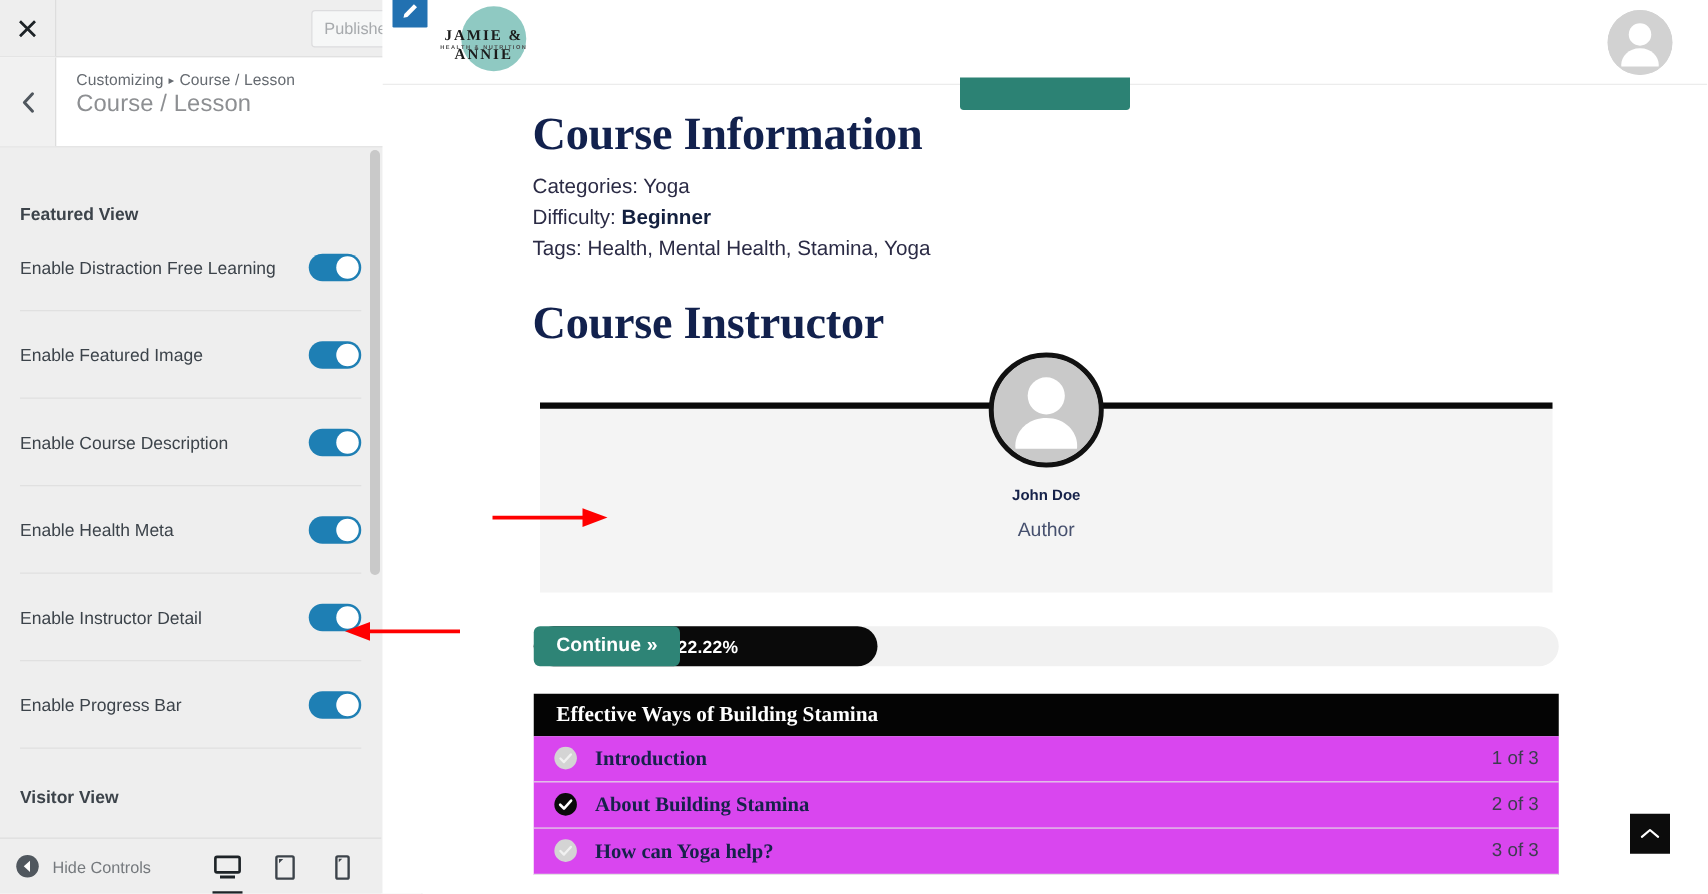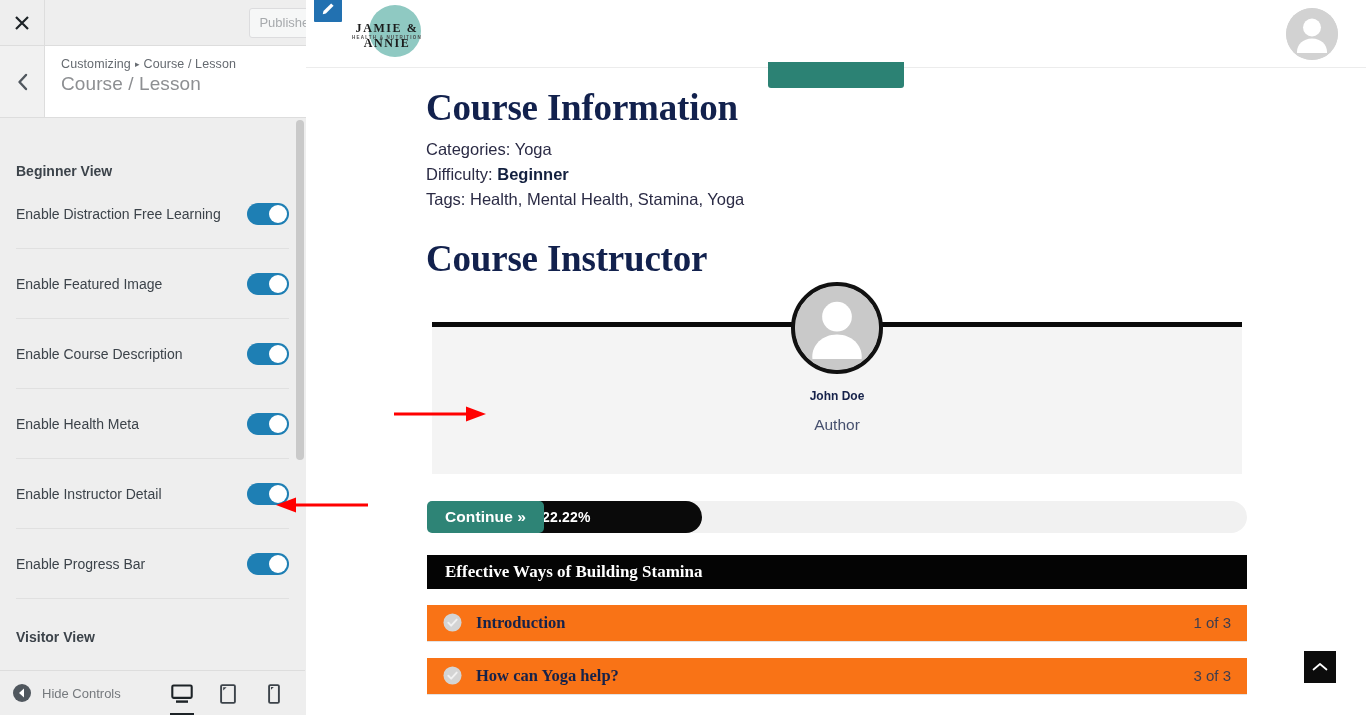--- a/index.html
+++ b/index.html
@@ -272,26 +272,25 @@
     height: 34px;
     background: #040404;
     color: #ffffff;
     display: flex; align-items: center;
     padding-left: 18px;
     font-family: "Liberation Serif", serif;
     font-weight: 700; font-size: 17px;
   }
   .lesson-row {
     height: 37px;
-    background: #f97316;
+    background: #d946ef;
     border-bottom: 1px solid #e3e3e3;
     display: flex; align-items: center;
     padding: 0 16px 0 16px;
     cursor: pointer;
-    margin-top: 16px;
   }
   .lesson-check { width: 33px; flex: 0 0 auto; display:flex; align-items:center; }
   .lesson-title {
     flex: 1 1 auto;
     font-family: "Liberation Serif", serif;
     font-weight: 700; font-size: 16.5px; color: #16224a;
   }
   .lesson-count {
     flex: 0 0 auto;
     font-size: 15px; color: #3d3d4f;
@@ -335,21 +334,21 @@
       <div class="cz-titles">
         <div class="cz-breadcrumb">
           <span>Customizing</span><span class="sep">▸</span><span>Course / Lesson</span>
         </div>
         <div class="cz-panel-title">Course / Lesson</div>
       </div>
     </div>
 
     <div class="cz-body">
 
-      <div class="cz-section-title">Beginner View</div>
+      <div class="cz-section-title">Featured View</div>
 
       <div class="cz-row">
         <span class="cz-row-label">Enable Distraction Free Learning</span>
         <span class="toggle">
           <span class="knob"></span>
         </span>
       </div>
 
       <div class="cz-row">
         <span class="cz-row-label">Enable Featured Image</span>
@@ -495,20 +494,30 @@
           <span class="lesson-check">
             <svg width="19" height="19" viewBox="0 0 20 20" aria-hidden="true">
               <circle cx="10" cy="10" r="9.5" fill="#d4d4d4"></circle>
               <path d="M5.6 10.3 L8.6 13.3 L14.4 6.9" stroke="#f1f1f1" stroke-width="2" fill="none" stroke-linecap="round" stroke-linejoin="round"></path>
             </svg>
           </span>
           <span class="lesson-title">Introduction</span>
           <span class="lesson-count">1 of 3</span>
         </div>
 
+        <div class="lesson-row">
+          <span class="lesson-check">
+            <svg width="19" height="19" viewBox="0 0 20 20" aria-hidden="true">
+              <circle cx="10" cy="10" r="9.5" fill="#0a0a0a"></circle>
+              <path d="M5.4 10.3 L8.6 13.5 L14.6 6.8" stroke="#ffffff" stroke-width="2.2" fill="none" stroke-linecap="round" stroke-linejoin="round"></path>
+            </svg>
+          </span>
+          <span class="lesson-title">About Building  Stamina</span>
+          <span class="lesson-count">2 of 3</span>
+        </div>
 
         <div class="lesson-row">
           <span class="lesson-check">
             <svg width="19" height="19" viewBox="0 0 20 20" aria-hidden="true">
               <circle cx="10" cy="10" r="9.5" fill="#d4d4d4"></circle>
               <path d="M5.6 10.3 L8.6 13.3 L14.4 6.9" stroke="#f1f1f1" stroke-width="2" fill="none" stroke-linecap="round" stroke-linejoin="round"></path>
             </svg>
           </span>
           <span class="lesson-title">How can Yoga help?</span>
           <span class="lesson-count">3 of 3</span>

